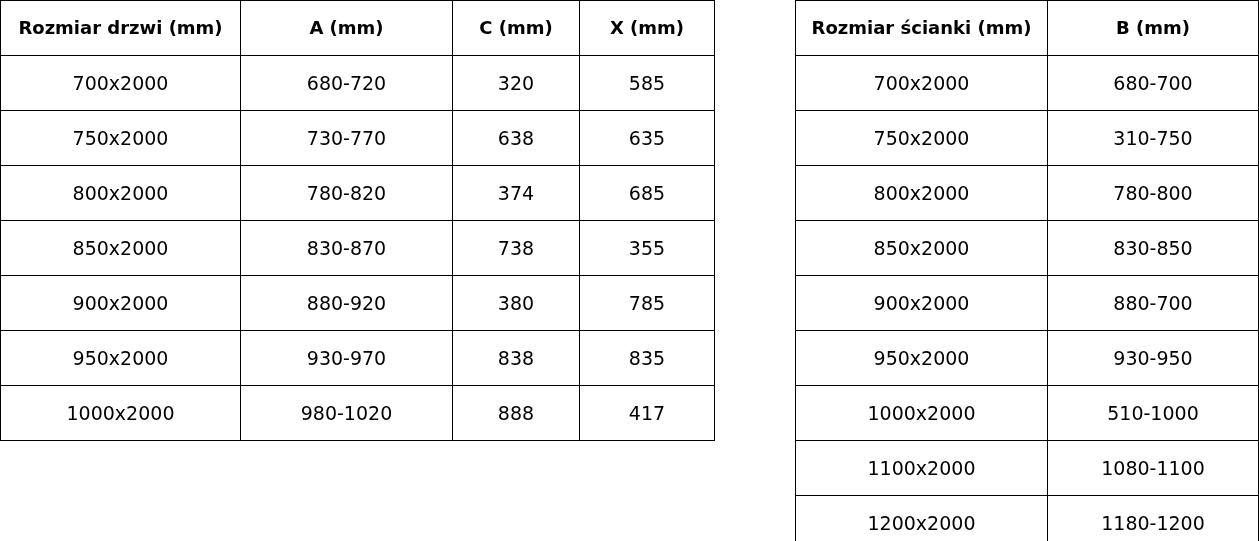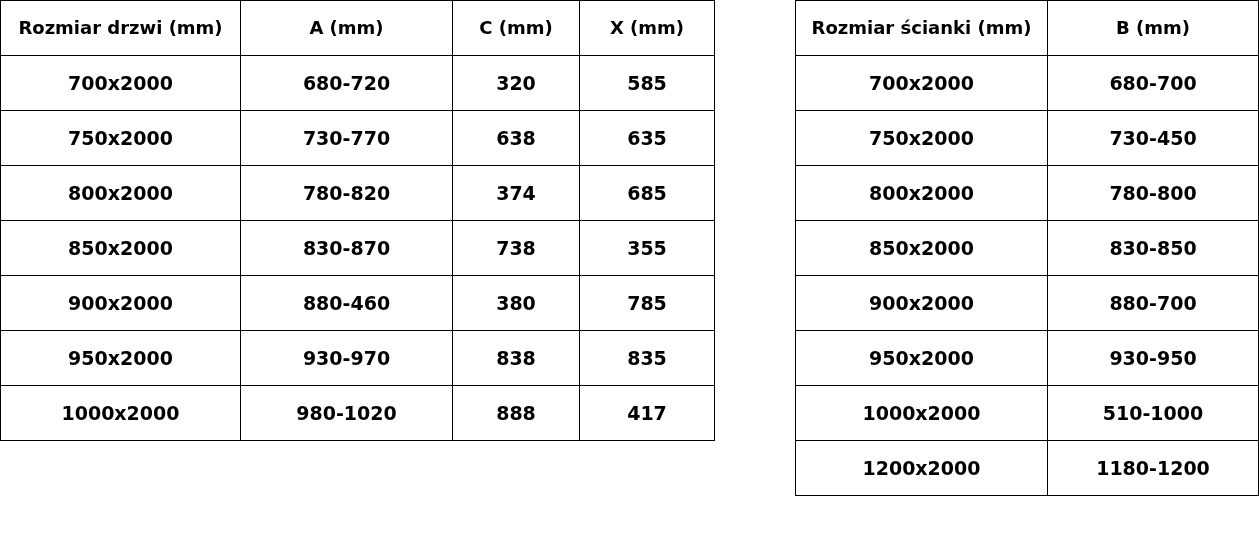--- a/index.html
+++ b/index.html
@@ -21,21 +21,21 @@
   }
   table {
     border-collapse: collapse;
     table-layout: fixed;
   }
   td, th {
     border: 1px solid #000000;
     text-align: center;
     vertical-align: middle;
     font-size: 19px;
-    font-weight: bold;
+    font-weight: normal;
     padding: 0;
     height: 54px;
     line-height: 1.1;
     white-space: nowrap;
   }
   
   .tbl-doors {
     position: absolute;
     left: 0px;
     top: 0px;
@@ -103,21 +103,21 @@
         <td>685</td>
       </tr>
       <tr>
         <td>850x2000</td>
         <td>830-870</td>
         <td>738</td>
         <td>355</td>
       </tr>
       <tr>
         <td>900x2000</td>
-        <td>880-460</td>
+        <td>880-920</td>
         <td>380</td>
         <td>785</td>
       </tr>
       <tr>
         <td>950x2000</td>
         <td>930-970</td>
         <td>838</td>
         <td>835</td>
       </tr>
       <tr>
@@ -140,21 +140,21 @@
         <th class="hdr">B (mm)</th>
       </tr>
     </thead>
     <tbody>
       <tr>
         <td>700x2000</td>
         <td>680-700</td>
       </tr>
       <tr>
         <td>750x2000</td>
-        <td>730-450</td>
+        <td>310-750</td>
       </tr>
       <tr>
         <td>800x2000</td>
         <td>780-800</td>
       </tr>
       <tr>
         <td>850x2000</td>
         <td>830-850</td>
       </tr>
       <tr>
@@ -163,19 +163,23 @@
       </tr>
       <tr>
         <td>950x2000</td>
         <td>930-950</td>
       </tr>
       <tr>
         <td>1000x2000</td>
         <td>510-1000</td>
       </tr>
       <tr>
+        <td>1100x2000</td>
+        <td>1080-1100</td>
+      </tr>
+      <tr>
         <td>1200x2000</td>
         <td>1180-1200</td>
       </tr>
     </tbody>
   </table>
 
 </div>
 
 </body></html>

